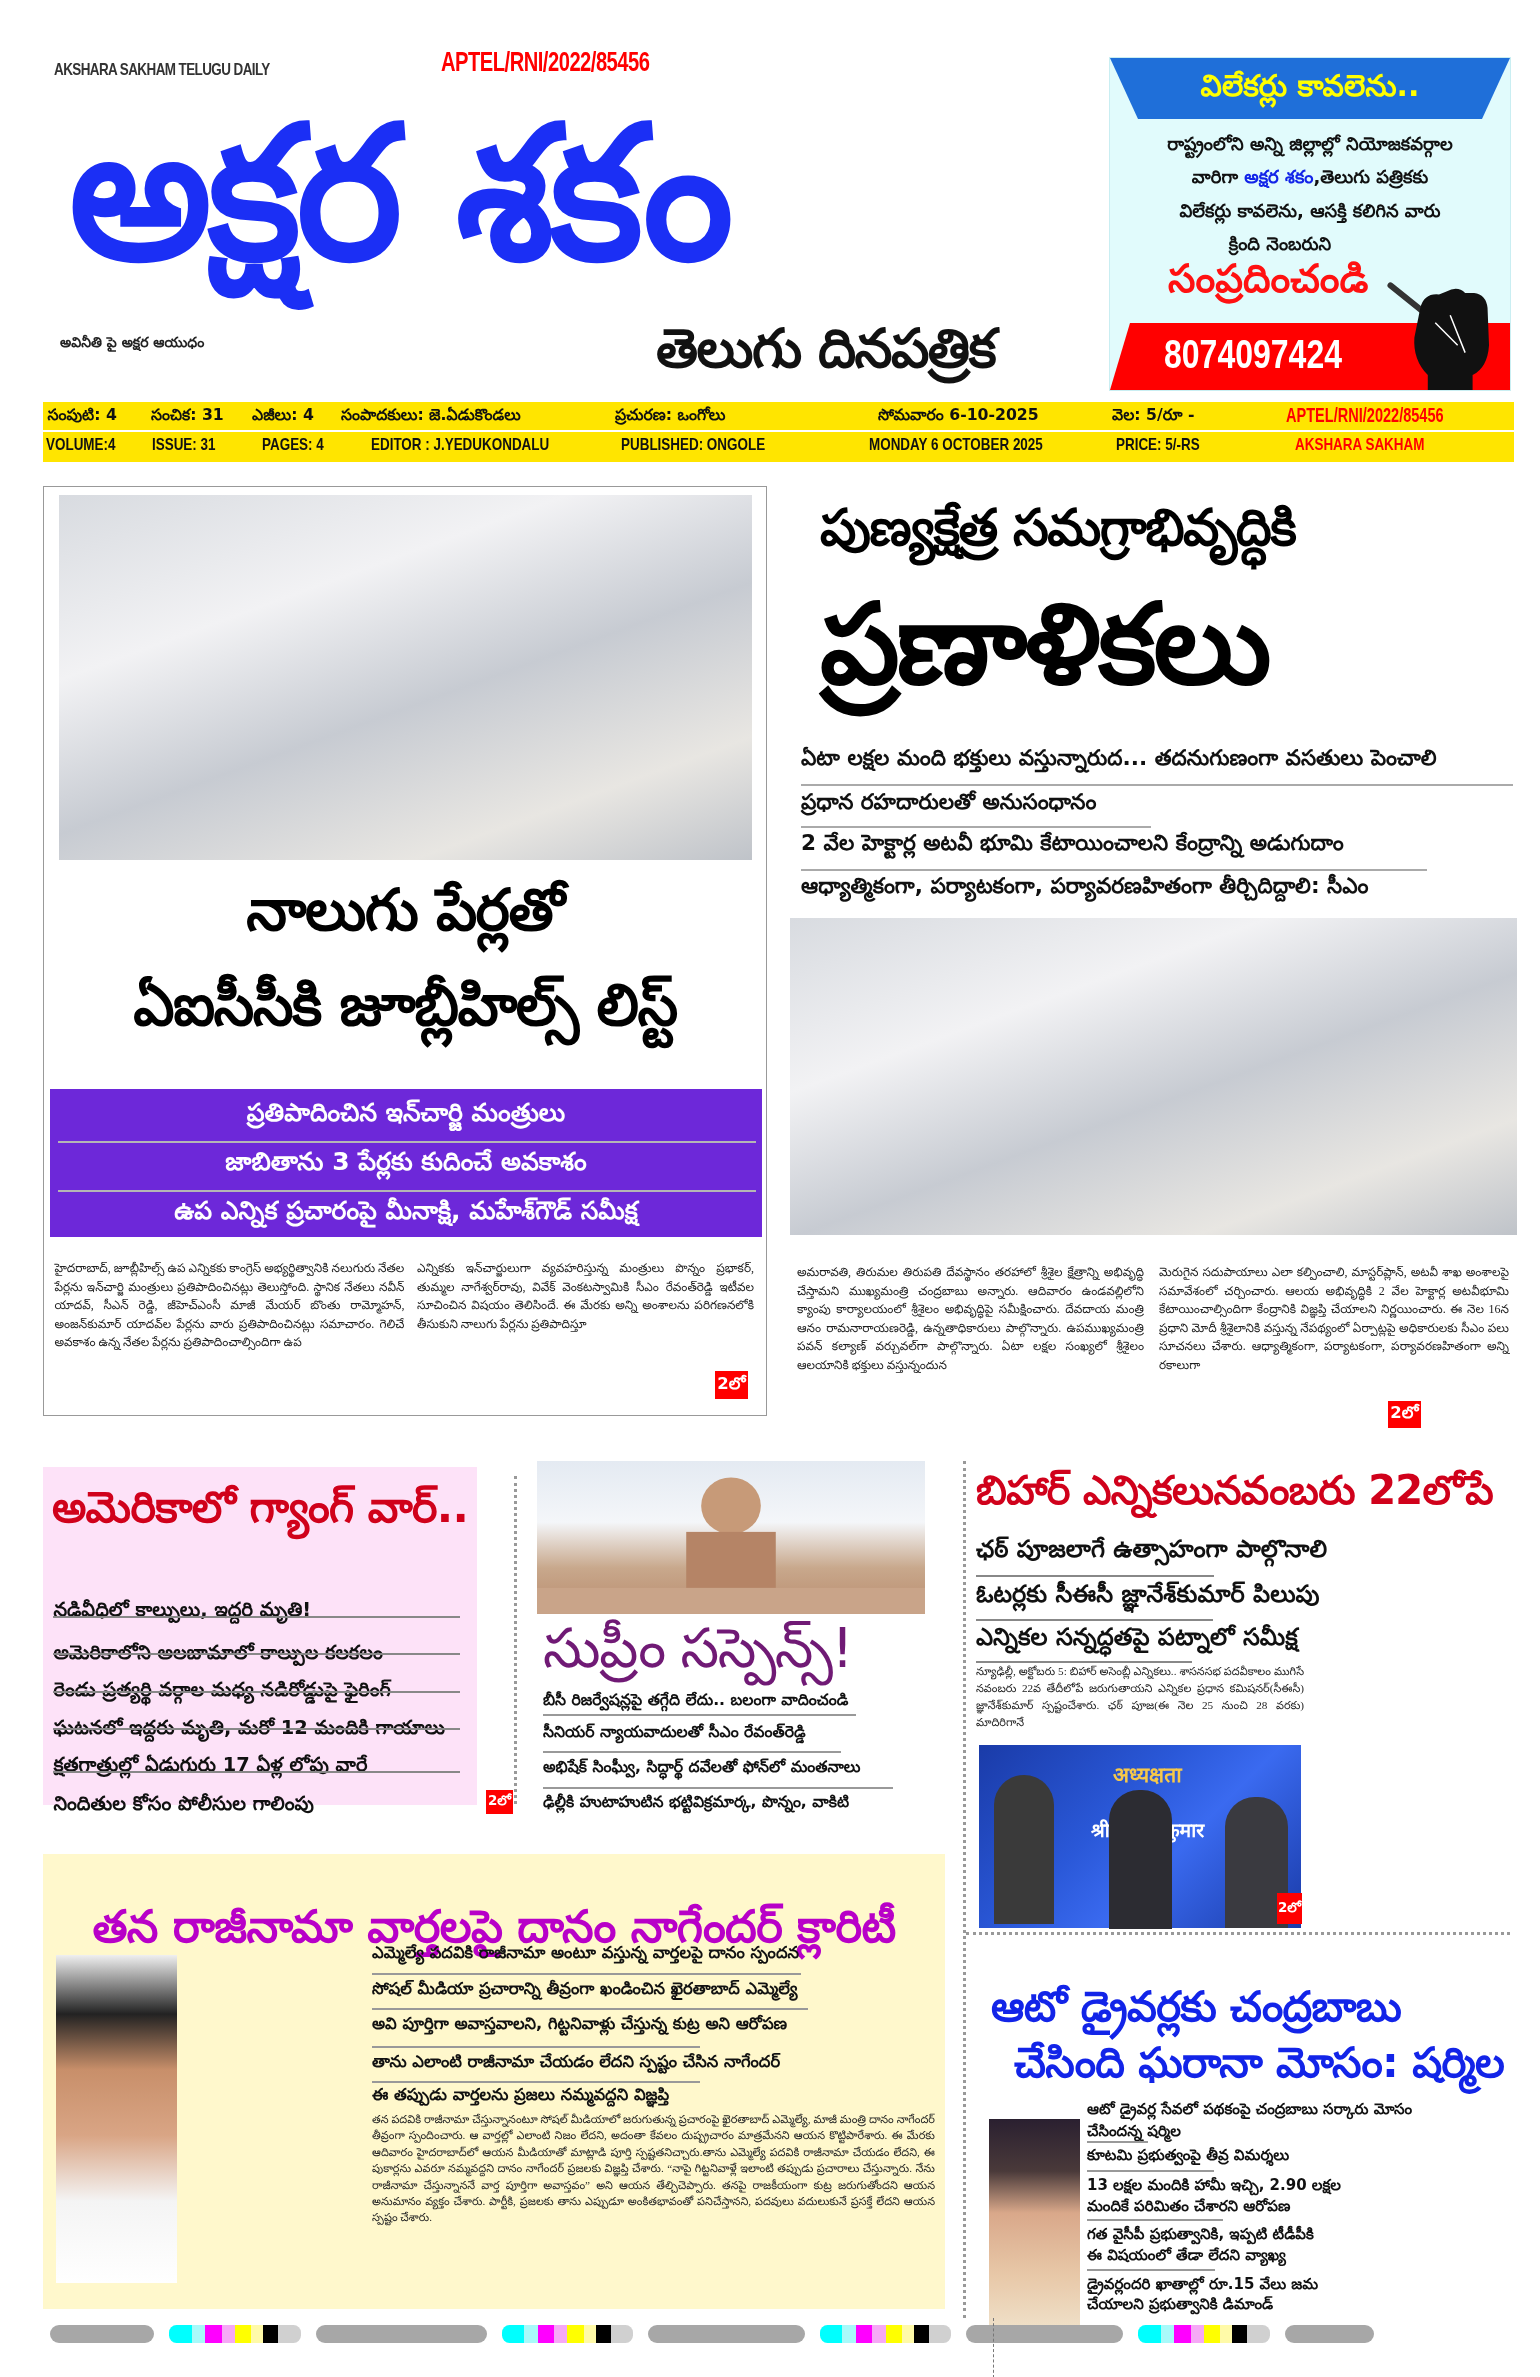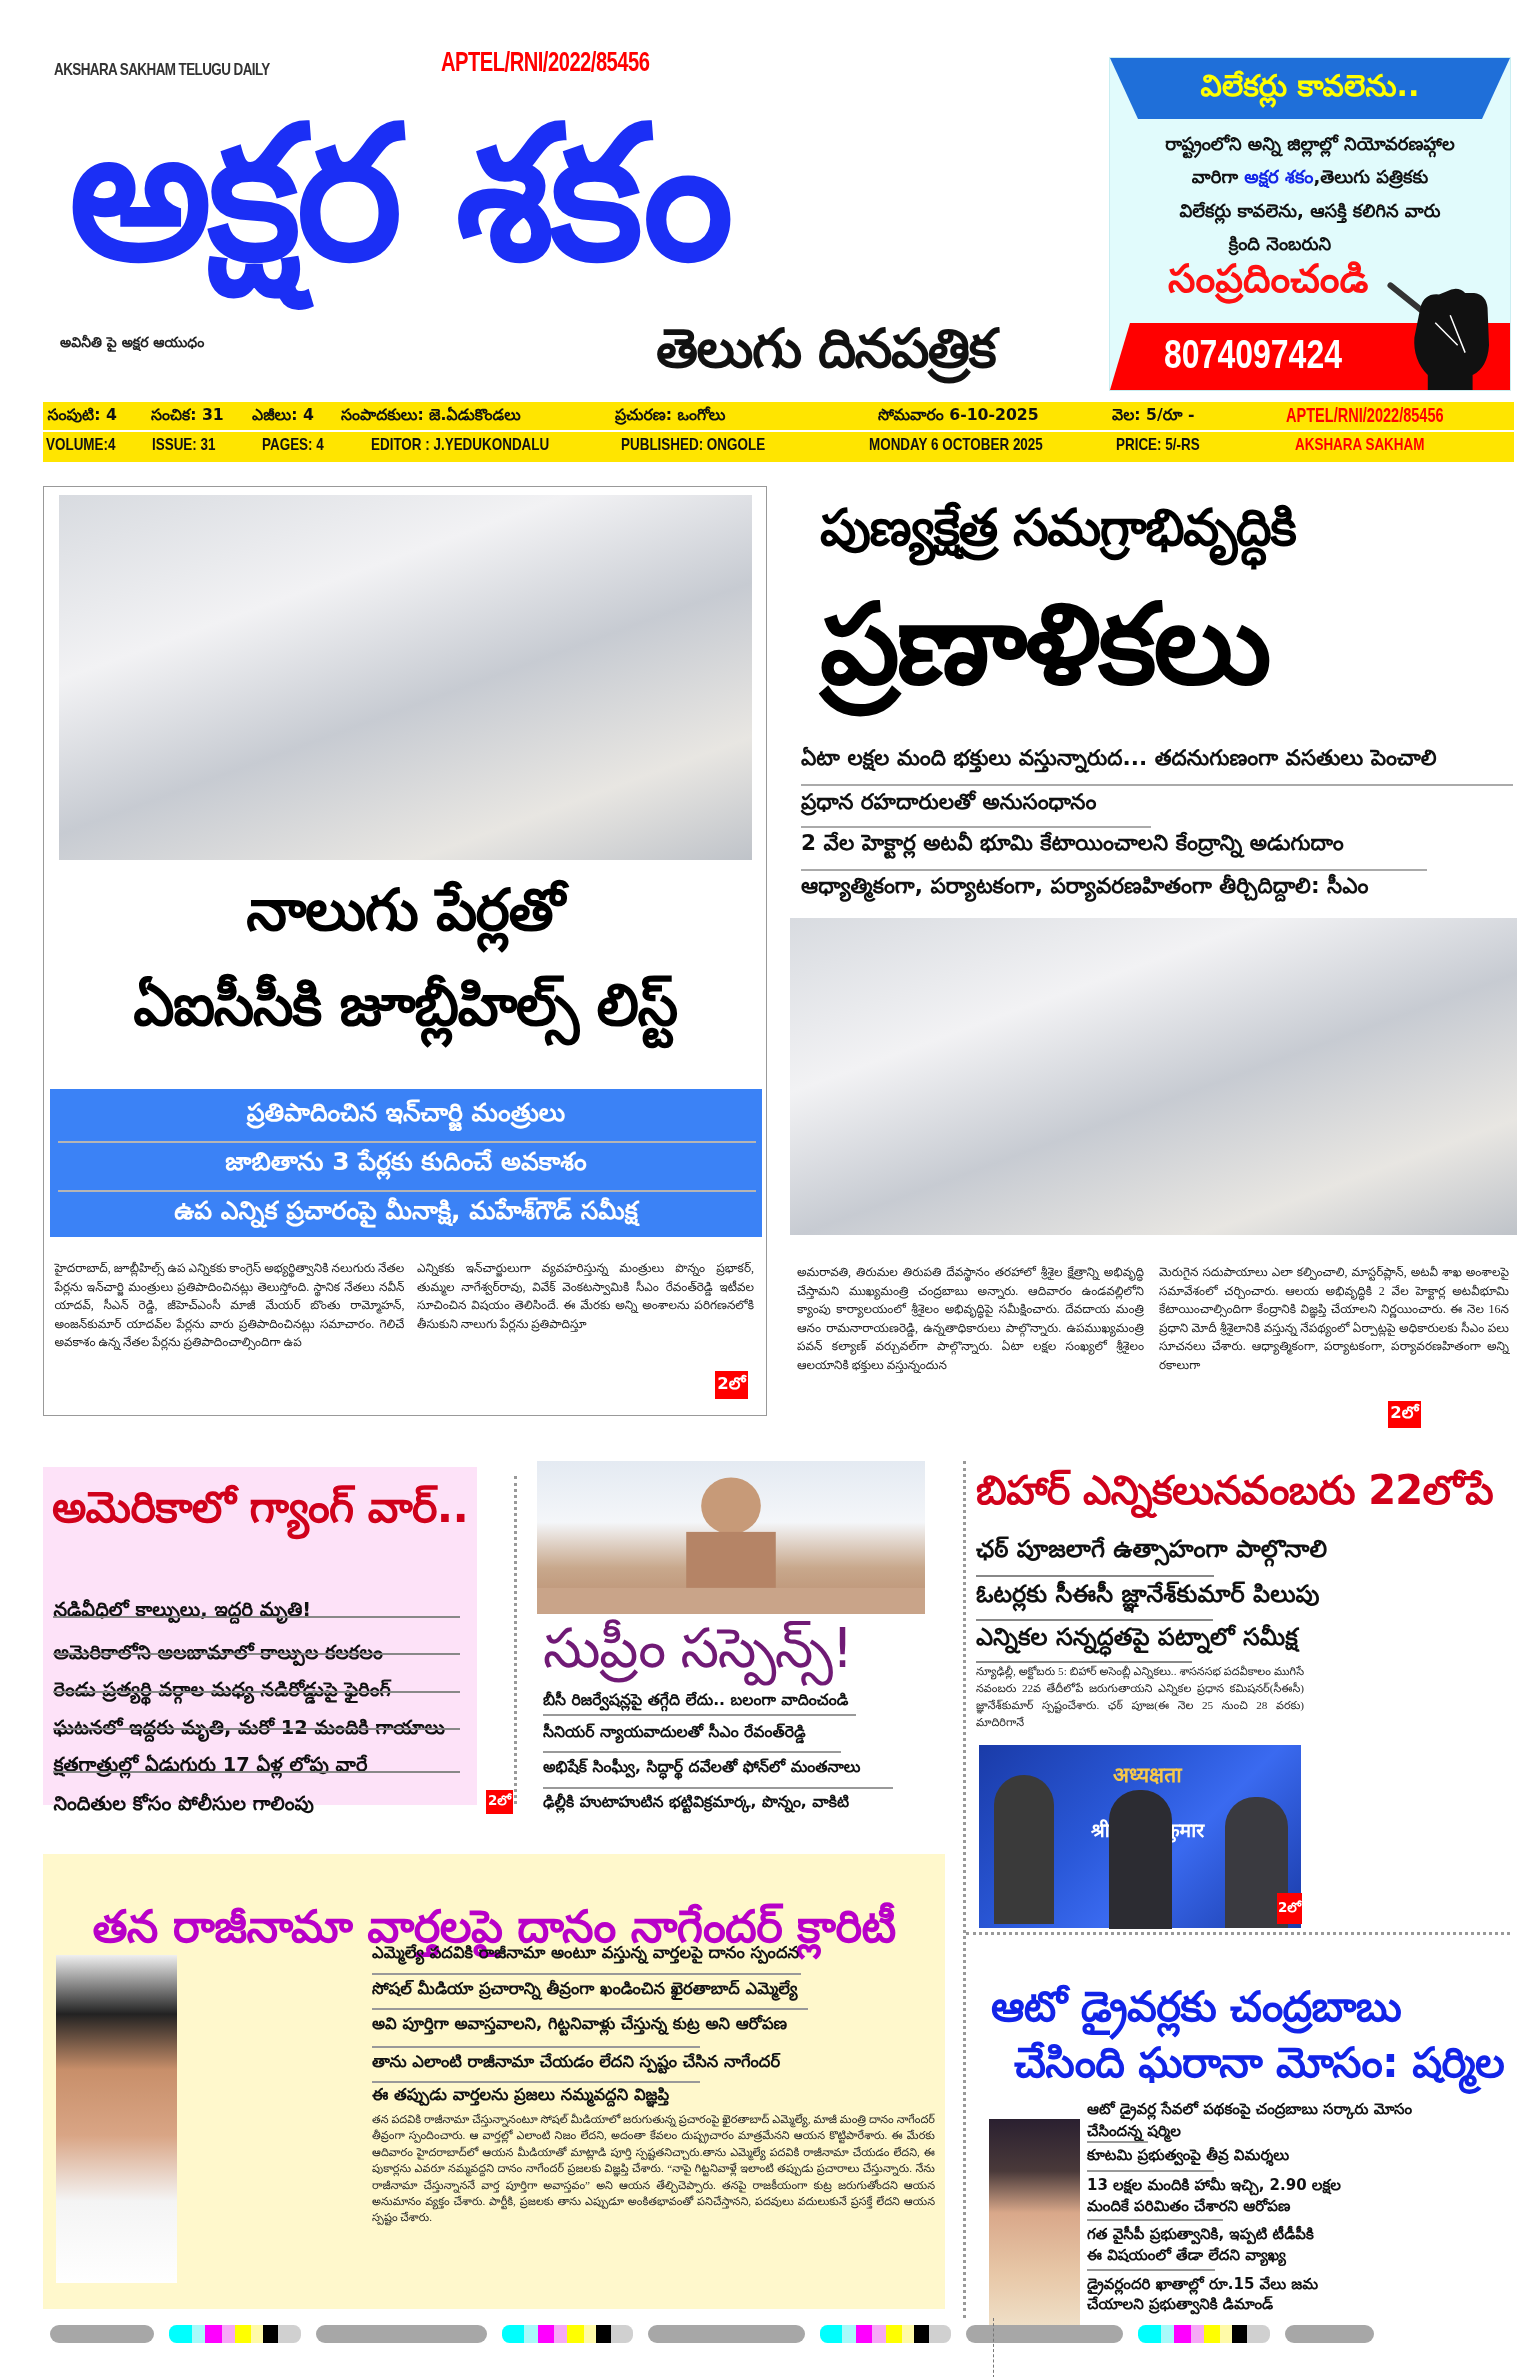--- a/index.html
+++ b/index.html
@@ -31,21 +31,21 @@
   .info-te, .info-en { position: absolute; font-weight: 700; white-space: nowrap; }
   .info-te { top: 3px; font-size: 15.7px; color: #111; }
   .info-en { top: 33px; font-family: "Liberation Sans", sans-serif; font-size: 16.4px; color: #111; transform: scaleX(0.82); transform-origin: left; }
   .info-red { color: #ff0000 !important; }
 
   
   .lead-left { left: 43px; top: 486px; width: 724px; height: 930px; border: 1.5px solid #999; }
   .photo { background: linear-gradient(160deg,#d8dbe0 0%,#f2f2f4 30%,#c7cbd2 55%,#e8e6e2 80%,#bfc3c9 100%); overflow: hidden; }
   .lead-photo { left: 15px; top: 7.5px; width: 693px; height: 365px; }
   .lead-headline { left: 0; width: 100%; text-align: center; font-weight: 700; font-size: 58px; letter-spacing: -1.5px; color: #000; white-space: nowrap; }
-  .red-band { left: 6px; top: 602px; width: 712px; height: 148px; background: #3b82f6; }
+  .red-band { left: 6px; top: 602px; width: 712px; height: 148px; background: #6d28d9; }
   .red-band .line { position: absolute; left: 0; width: 100%; text-align: center; color: #fff; font-size: 25px; font-weight: 700; }
   .red-band .hr { position: absolute; left: 7.5px; width: 698px; height: 2.2px; background: #b5b5b5; }
   .body-text { font-family: Liberation Serif, serif; font-size: 12px; line-height: 18.6px; color: #222; text-align: justify; }
   .page-tag { background: #ff0000; color: #fff; font-weight: 700; font-size: 16.4px; display:flex; align-items:center; justify-content:center; }
 
   
   .r-head1 { left: 820px; top: 498px; font-size: 51px; font-weight: 700; letter-spacing: -1.5px; white-space: nowrap; }
   .r-head2 { left: 820px; top: 581px; font-size: 112px; font-weight: 700; letter-spacing: -3px; white-space: nowrap; line-height: 127px; }
   .r-deck { left: 801px; font-size: 21.6px; font-weight: 700; color: #111; white-space: nowrap; }
   .r-hr { left: 801px; height: 2.2px; background: #aaa; }
@@ -95,21 +95,21 @@
 <div class="abs tagline-en">AKSHARA SAKHAM TELUGU DAILY</div>
 <div class="abs rni-top">APTEL/RNI/2022/85456</div>
 <div class="abs masthead-title">అక్షర శకం</div>
 <div class="abs masthead-motto">అవినీతి పై అక్షర ఆయుధం</div>
 <div class="abs masthead-sub">తెలుగు దినపత్రిక</div>
 
 <div class="abs ad">
   <div class="ad-top">
       <span>విలేకర్లు కావలెను..</span>
     </div>
-  <div class="ad-line" style="top:75px">రాష్ట్రంలోని అన్ని జిల్లాల్లో నియోవరణహ్గాల</div>
+  <div class="ad-line" style="top:75px">రాష్ట్రంలోని అన్ని జిల్లాల్లో నియోజకవర్గాల</div>
   <div class="ad-line" style="top:108px"><span>వారిగా </span><span class="blue">అక్షర శకం</span><span>,తెలుగు పత్రికకు</span></div>
   <div class="ad-line" style="top:142px">విలేకర్లు కావలెను, ఆసక్తి కలిగిన వారు</div>
   <div class="ad-line" style="top:175px; left:-30px">క్రింది నెంబరుని</div>
   <div class="ad-cta">సంప్రదించండి</div>
   <div class="ad-bottom"></div>
   <div class="ad-phone">8074097424</div>
   <svg class="ad-fist" viewBox="0 0 150 170">
     <path d="M10 30 L60 70" stroke="#333" stroke-width="8" stroke-linecap="round"></path>
     <path d="M50 60 Q55 40 75 42 L85 38 Q100 30 110 40 L122 40 Q138 42 140 60 L142 110 Q140 140 120 150 L120 170 L60 170 L60 150 Q40 130 42 100 Z" fill="#111"></path>
     <path d="M70 80 L100 110 M90 70 L110 120" stroke="#fff" stroke-width="2"></path>

